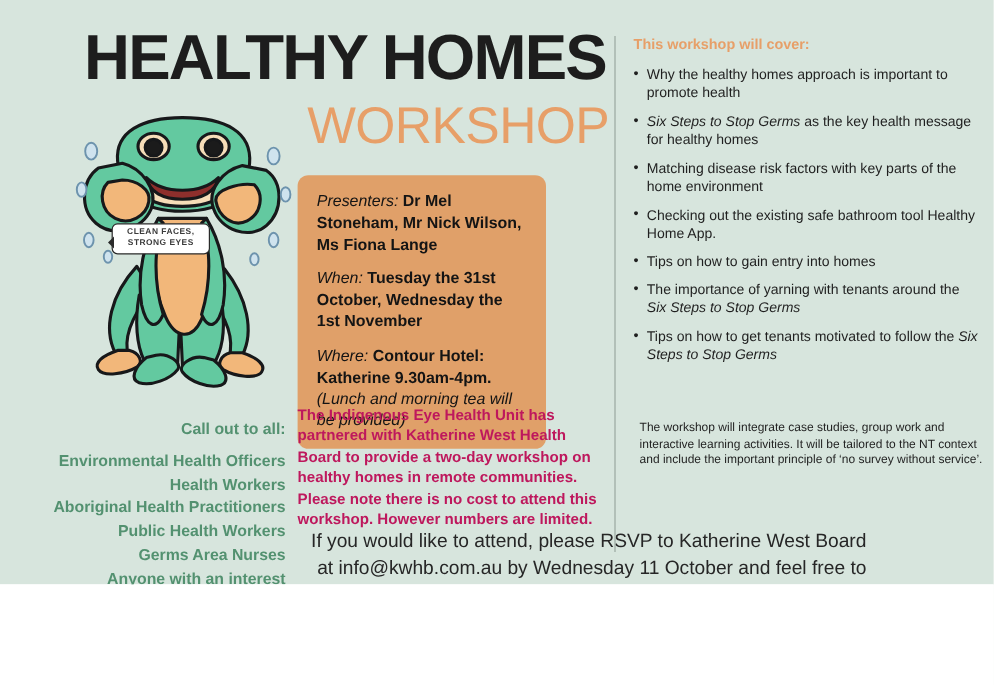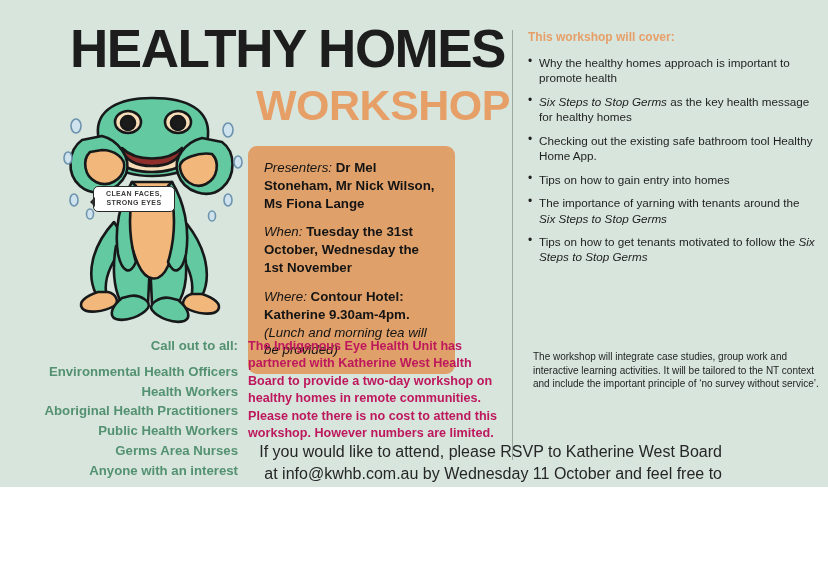--- a/index.html
+++ b/index.html
@@ -31,21 +31,21 @@
     letter-spacing: -1.5px;
     color: #1d1d1d;
     line-height: 1;
     white-space: nowrap;
     margin-left: 32px;
   }
   .title-sub {
     position: absolute;
     left: 256px; top: 84px;
     font-size: 43px;
-    font-weight: bold;
+    font-weight: normal;
     letter-spacing: -0.5px;
     color: #e79f68;
     line-height: 1;
     white-space: nowrap;
   }
   
   .mascot {
     position: absolute;
     left: 56px; top: 96px;
     width: 190px; height: 228px;
@@ -93,21 +93,21 @@
   .audience {
     position: absolute;
     left: 16px; top: 336px;
     width: 222px;
     text-align: right;
     color: #539170;
     font-size: 13.2px;
     font-weight: bold;
     line-height: 1.5;
   }
-  .audience .lead { margin-bottom: 6px; }
+  .audience .lead { margin-bottom: 6px; margin-top: 12px; }
   
   .blurb {
     position: absolute;
     left: 248px; top: 338px;
     width: 250px;
     font-size: 12.6px;
     font-weight: bold;
     line-height: 1.38;
     color: #be185d;
   }
@@ -247,20 +247,21 @@
 
   <div class="blurb">The Indigenous Eye Health Unit has partnered with Katherine West Health Board to provide a two-day workshop on healthy homes in remote communities. Please note there is no cost to attend this workshop. However numbers are limited.</div>
   <div class="rsvp">If you would like to attend, please RSVP to Katherine West Board at info@kwhb.com.au by Wednesday 11 October and feel free to share amongst your networks.</div>
 
   <div class="divider"></div>
 
   <div class="rc-head">This workshop will cover:</div>
   <ul class="rc-list" id="rc-list">
       <li><span>Why the healthy homes approach is important to promote health</span></li>
       <li><em>Six Steps to Stop Germs</em><span> as the key health message for healthy homes</span></li>
+      <li><span>Matching disease risk factors with key parts of the home environment</span></li>
       <li><span>Checking out the existing safe bathroom tool Healthy Home App.</span></li>
       <li><span>Tips on how to gain entry into homes</span></li>
       <li><span>The importance of yarning with tenants around the </span><em>Six Steps to Stop Germs</em></li>
       <li><span>Tips on how to get tenants motivated to follow the </span><em>Six Steps to Stop Germs</em></li>
     </ul>
   <div class="rc-para">The workshop will integrate case studies, group work and interactive learning activities. It will be tailored to the NT context and include the important principle of ‘no survey without service’.</div>
 
   <div class="footer">
     
 

